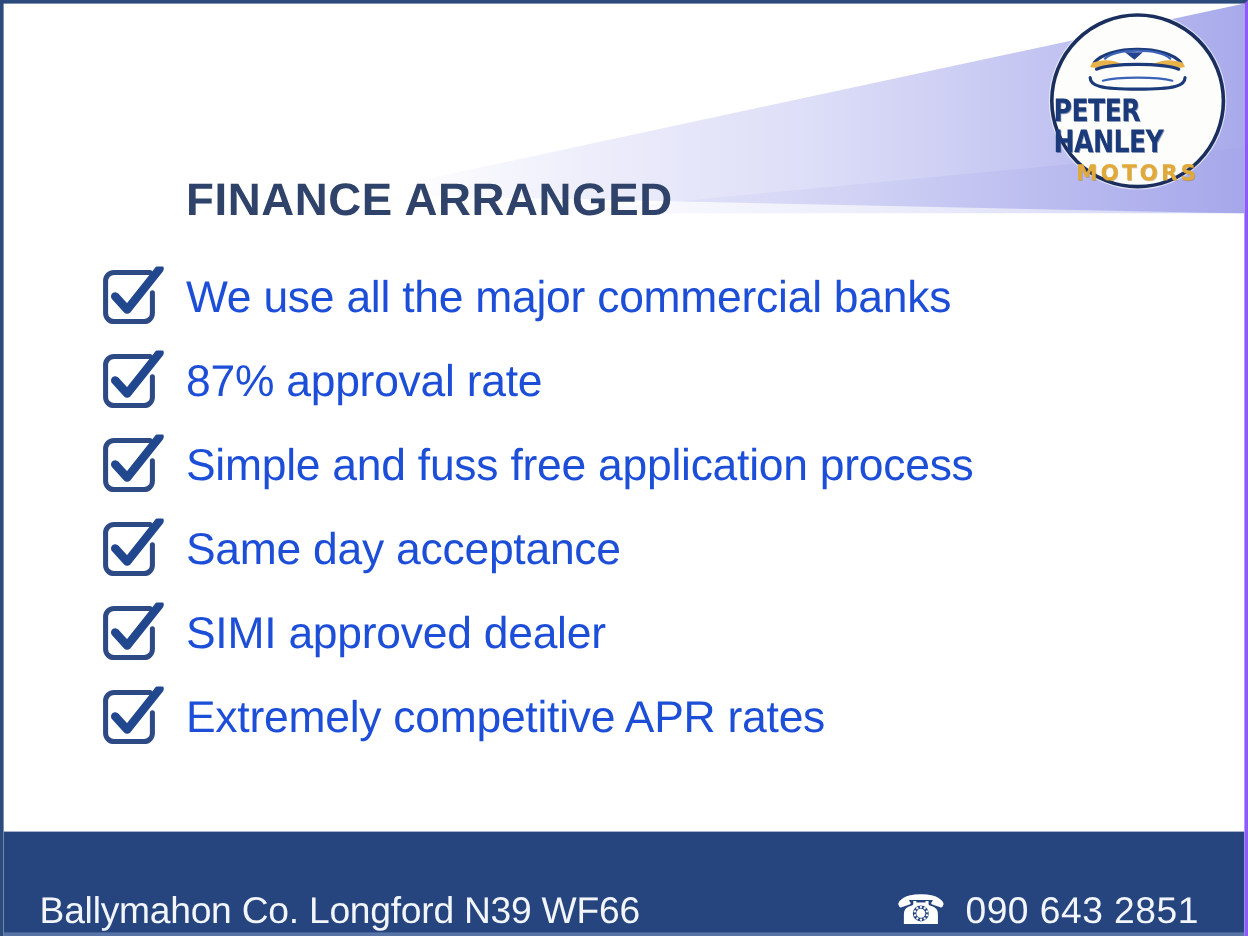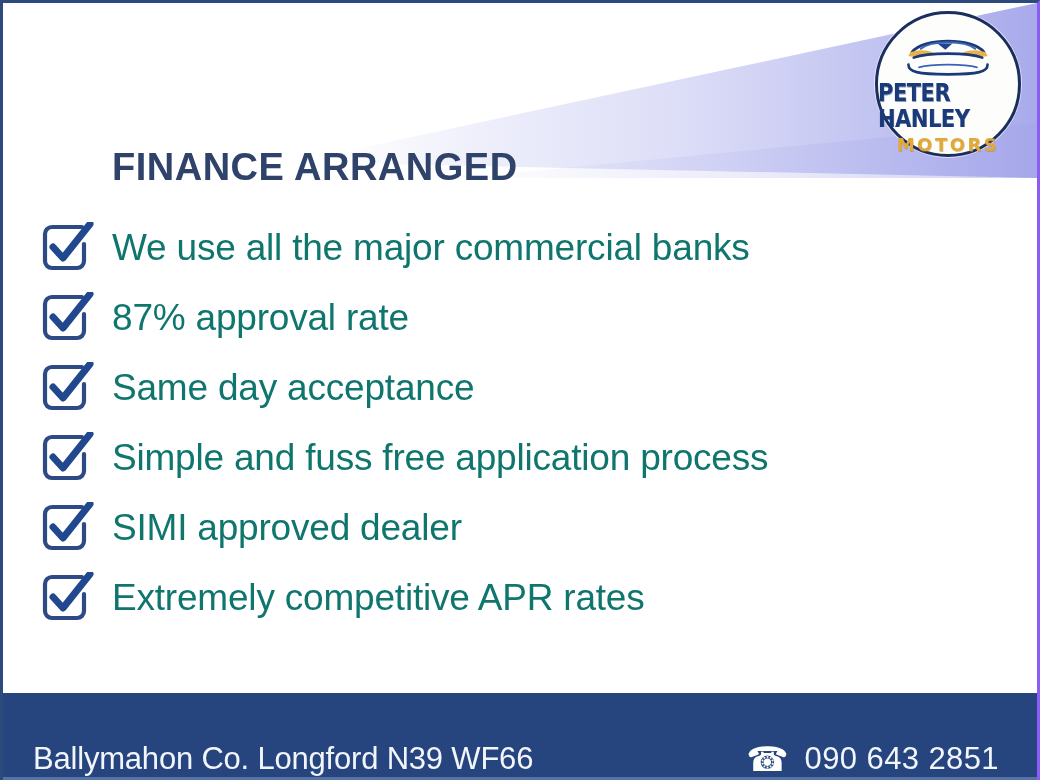--- a/index.html
+++ b/index.html
@@ -76,21 +76,21 @@
     color: #e0a93a;
     line-height: 1;
     margin-top: 9px;
     text-shadow: 0.5px 0.5px 0 rgba(180,130,30,0.5);
   }
 
   
   .content {
     position: relative;
     z-index: 3;
-    padding-left: 37px;
+    padding-left: 80px;
     padding-top: 143px;
   }
 
   .headline {
     font-family: "Liberation Sans", sans-serif;
     font-size: 38px;
     font-weight: bold;
     letter-spacing: 0.5px;
     color: #2f4269;
     margin: 0 0 24px 72px;
@@ -108,21 +108,21 @@
   }
   .check-icon {
     width: 58px;
     height: 52px;
     flex: 0 0 58px;
     margin-right: 14px;
   }
   .feature-text {
     font-family: "Liberation Sans", sans-serif;
     font-size: 37px;
-    color: #0f766e;
+    color: #1d4ed8;
     letter-spacing: -0.2px;
     white-space: nowrap;
   }
 
   
   .footer-bar {
     position: absolute;
     left: 0;
     right: 0;
     bottom: 0;
@@ -215,28 +215,28 @@
           <path d="M42 5 L12 5 A7 7 0 0 0 5 12 L5 39 A7 7 0 0 0 12 46 L37 46 A7 7 0 0 0 44 39 L44 22" fill="none" stroke="#2d4a85" stroke-width="4.2" stroke-linecap="round" stroke-linejoin="round"></path>
           <path d="M13 25 L23 36 L50 2" fill="none" stroke="#21478f" stroke-width="7" stroke-linecap="round" stroke-linejoin="round"></path>
         </svg>
         <span class="feature-text">87% approval rate</span>
       </li>
       <li class="feature-item">
         <svg class="check-icon" viewBox="0 0 58 52">
           <path d="M42 5 L12 5 A7 7 0 0 0 5 12 L5 39 A7 7 0 0 0 12 46 L37 46 A7 7 0 0 0 44 39 L44 22" fill="none" stroke="#2d4a85" stroke-width="4.2" stroke-linecap="round" stroke-linejoin="round"></path>
           <path d="M13 25 L23 36 L50 2" fill="none" stroke="#21478f" stroke-width="7" stroke-linecap="round" stroke-linejoin="round"></path>
         </svg>
+        <span class="feature-text">Simple and fuss free application process</span>
+      </li>
+      <li class="feature-item">
+        <svg class="check-icon" viewBox="0 0 58 52">
+          <path d="M42 5 L12 5 A7 7 0 0 0 5 12 L5 39 A7 7 0 0 0 12 46 L37 46 A7 7 0 0 0 44 39 L44 22" fill="none" stroke="#2d4a85" stroke-width="4.2" stroke-linecap="round" stroke-linejoin="round"></path>
+          <path d="M13 25 L23 36 L50 2" fill="none" stroke="#21478f" stroke-width="7" stroke-linecap="round" stroke-linejoin="round"></path>
+        </svg>
         <span class="feature-text">Same day acceptance</span>
-      </li>
-      <li class="feature-item">
-        <svg class="check-icon" viewBox="0 0 58 52">
-          <path d="M42 5 L12 5 A7 7 0 0 0 5 12 L5 39 A7 7 0 0 0 12 46 L37 46 A7 7 0 0 0 44 39 L44 22" fill="none" stroke="#2d4a85" stroke-width="4.2" stroke-linecap="round" stroke-linejoin="round"></path>
-          <path d="M13 25 L23 36 L50 2" fill="none" stroke="#21478f" stroke-width="7" stroke-linecap="round" stroke-linejoin="round"></path>
-        </svg>
-        <span class="feature-text">Simple and fuss free application process</span>
       </li>
       <li class="feature-item">
         <svg class="check-icon" viewBox="0 0 58 52">
           <path d="M42 5 L12 5 A7 7 0 0 0 5 12 L5 39 A7 7 0 0 0 12 46 L37 46 A7 7 0 0 0 44 39 L44 22" fill="none" stroke="#2d4a85" stroke-width="4.2" stroke-linecap="round" stroke-linejoin="round"></path>
           <path d="M13 25 L23 36 L50 2" fill="none" stroke="#21478f" stroke-width="7" stroke-linecap="round" stroke-linejoin="round"></path>
         </svg>
         <span class="feature-text">SIMI approved dealer</span>
       </li>
       <li class="feature-item">
         <svg class="check-icon" viewBox="0 0 58 52">

